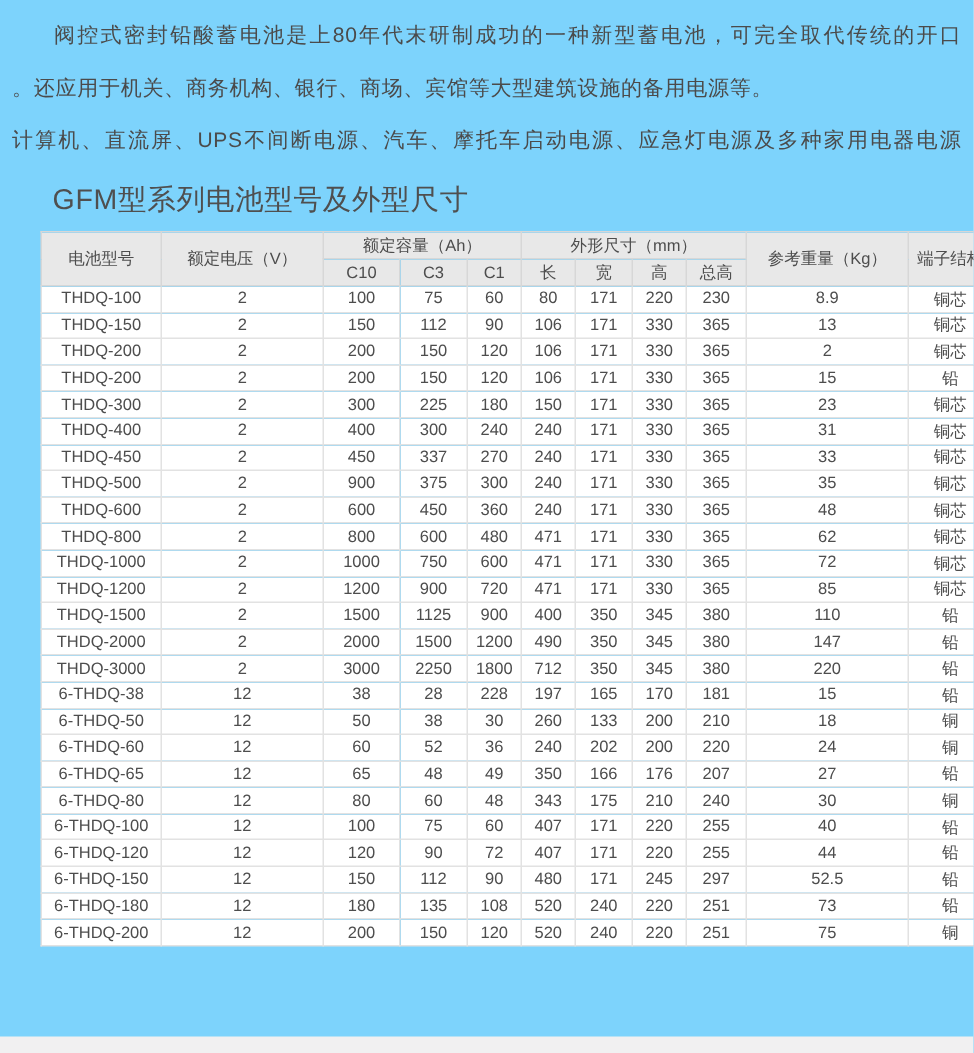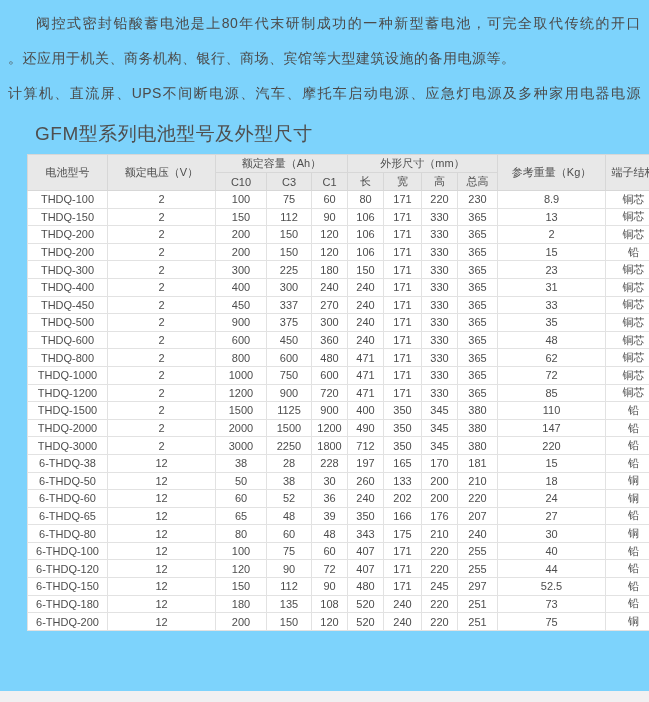--- a/index.html
+++ b/index.html
@@ -352,21 +352,21 @@
           <td>200</td>
           <td>220</td>
           <td>24</td>
           <td>铜</td>
         </tr>
         <tr>
           <td>6-THDQ-65</td>
           <td>12</td>
           <td>65</td>
           <td>48</td>
-          <td>39</td>
+          <td>49</td>
           <td>350</td>
           <td>166</td>
           <td>176</td>
           <td>207</td>
           <td>27</td>
           <td>铅</td>
         </tr>
         <tr>
           <td>6-THDQ-80</td>
           <td>12</td>

